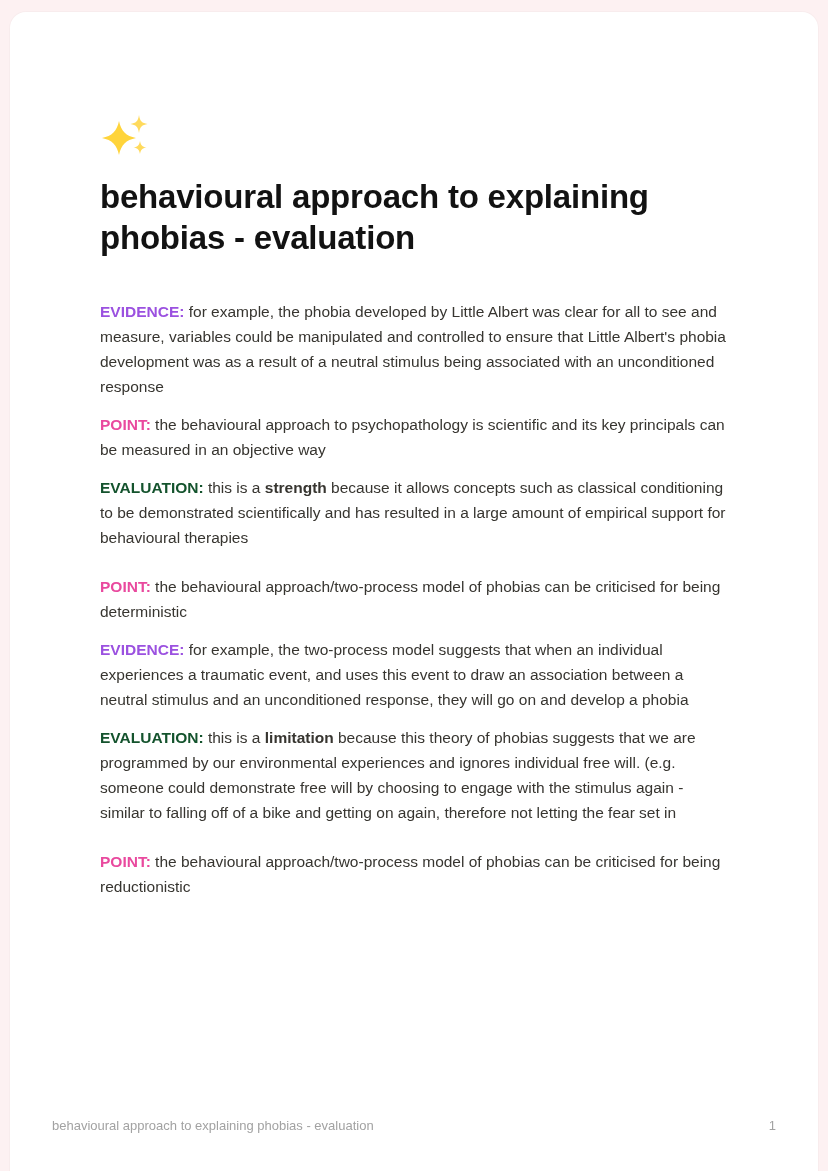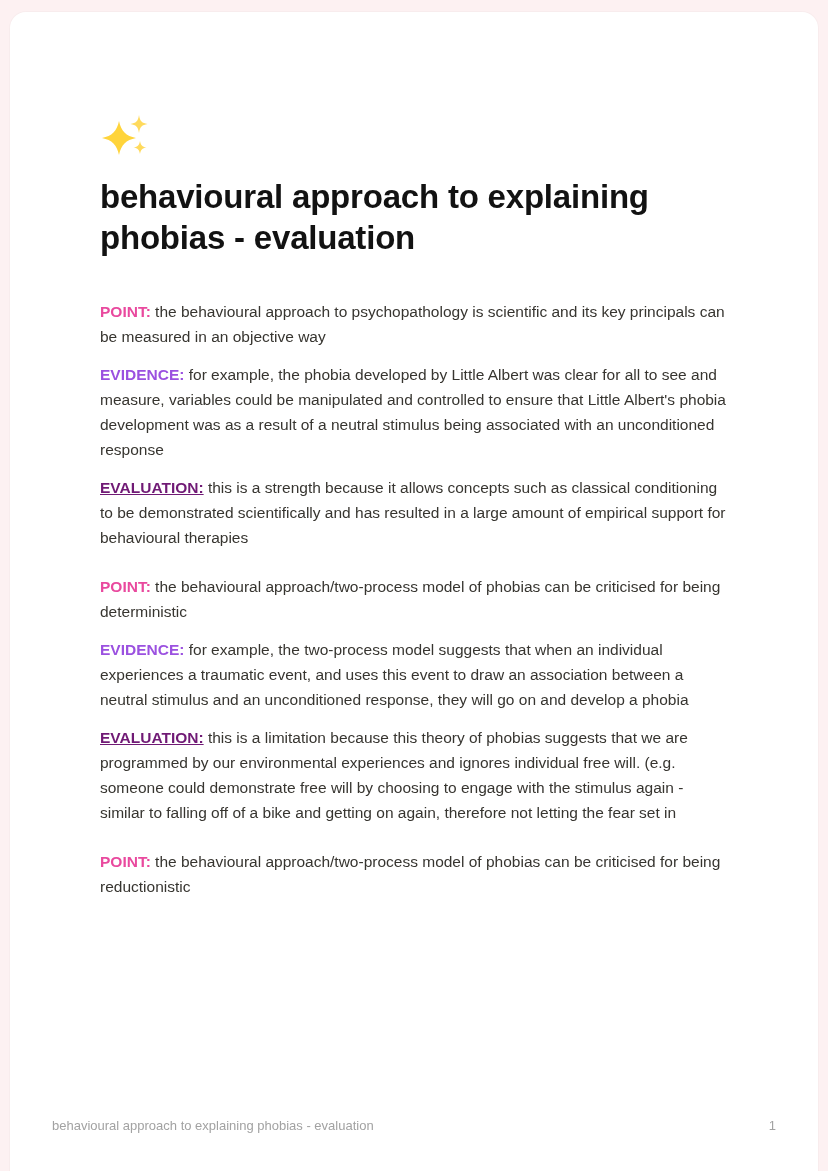--- a/index.html
+++ b/index.html
@@ -50,22 +50,22 @@
   p.para {
     margin: 0 0 13px 0;
     font-size: 15.5px;
     line-height: 25px;
     color: #373530;
   }
   p.para:last-child { margin-bottom: 0; }
   .lbl { font-weight: 700; }
   .lbl-point { color: #e9499e; }
   .lbl-evidence { color: #9b51e0; }
-  .lbl-evaluation { color: #701a75; text-decoration: underline; }
-  .para strong { font-weight: 400; color: #373530; }
+  .lbl-evaluation { color: #14532d; }
+  .para strong { font-weight: 700; color: #373530; }
   .footer {
     position: absolute;
     left: 42px;
     right: 42px;
     bottom: 38px;
     display: flex;
     justify-content: space-between;
     align-items: baseline;
     font-size: 13px;
     color: #a2a2a2;
@@ -81,22 +81,22 @@
       <svg viewBox="0 0 48 48" width="48" height="48" aria-hidden="true">
         <path class="sparkle" d="M19 9 C21 19 26 24 36 26 C26 28 21 33 19 43 C17 33 12 28 2 26 C12 24 17 19 19 9 Z"></path>
         <path class="sparkle-small" d="M39 3 C40 9.5 42 11 47.5 12 C42 13 40 14.5 39 21 C38 14.5 36 13 30.5 12 C36 11 38 9.5 39 3 Z"></path>
         <path class="sparkle-small" d="M40 29 C40.9 33.5 42 34.6 46.5 35.5 C42 36.4 40.9 37.5 40 42 C39.1 37.5 38 36.4 33.5 35.5 C38 34.6 39.1 33.5 40 29 Z"></path>
       </svg>
     </div>
 
     <h1 class="page-title">behavioural approach to explaining phobias - evaluation</h1>
 
     <section class="group">
+      <p class="para"><span class="lbl lbl-evidence">EVIDENCE:</span><span> for example, the phobia developed by Little Albert was clear for all to see and measure, variables could be manipulated and controlled to ensure that Little Albert's phobia development was as a result of a neutral stimulus being associated with an unconditioned response</span></p>
       <p class="para"><span class="lbl lbl-point">POINT:</span><span> the behavioural approach to psychopathology is scientific and its key principals can be measured in an objective way</span></p>
-      <p class="para"><span class="lbl lbl-evidence">EVIDENCE:</span><span> for example, the phobia developed by Little Albert was clear for all to see and measure, variables could be manipulated and controlled to ensure that Little Albert's phobia development was as a result of a neutral stimulus being associated with an unconditioned response</span></p>
       <p class="para"><span class="lbl lbl-evaluation">EVALUATION:</span><span> this is a </span><strong>strength</strong><span> because it allows concepts such as classical conditioning to be demonstrated scientifically and has resulted in a large amount of empirical support for behavioural therapies</span></p>
     </section>
 
     <section class="group">
       <p class="para"><span class="lbl lbl-point">POINT:</span><span> the behavioural approach/two-process model of phobias can be criticised for being deterministic</span></p>
       <p class="para"><span class="lbl lbl-evidence">EVIDENCE:</span><span> for example, the two-process model suggests that when an individual experiences a traumatic event, and uses this event to draw an association between a neutral stimulus and an unconditioned response, they will go on and develop a phobia</span></p>
       <p class="para"><span class="lbl lbl-evaluation">EVALUATION:</span><span> this is a </span><strong>limitation</strong><span> because this theory of phobias suggests that we are programmed by our environmental experiences and ignores individual free will. (e.g. someone could demonstrate free will by choosing to engage with the stimulus again - similar to falling off of a bike and getting on again, therefore not letting the fear set in</span></p>
     </section>
 
     <section class="group">

